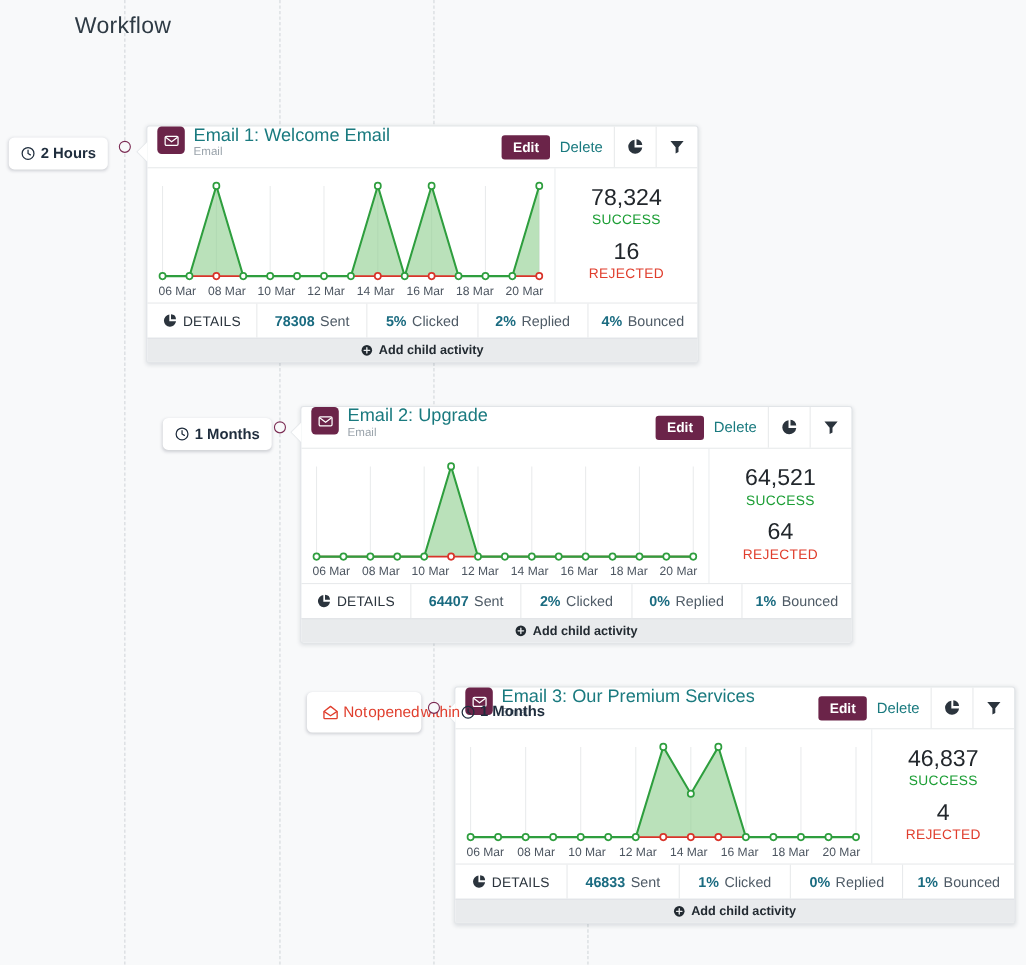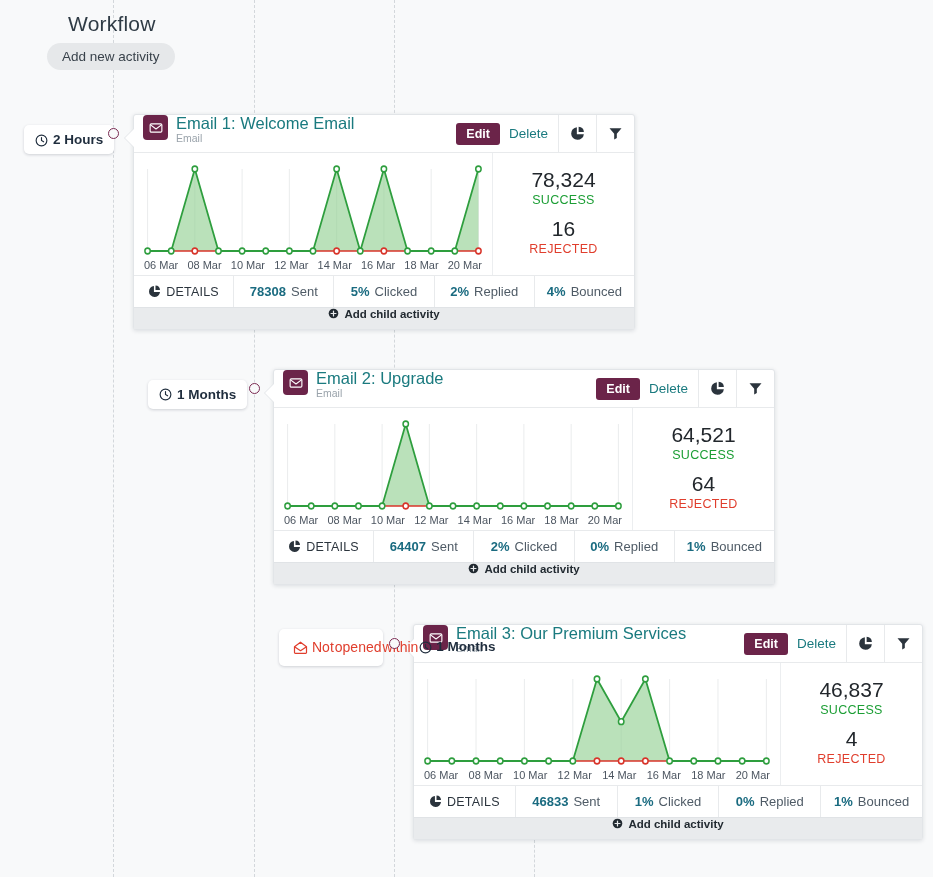--- a/index.html
+++ b/index.html
@@ -125,24 +125,24 @@
   
   .card-body { display: flex; align-items: stretch; }
   .chart-wrap { flex: 1 1 auto; padding: 8px 8px 0 8px; min-width: 0; text-align: right; }
   .chart-wrap svg { display: block; width: 100%; }
   .axis-row {
     display: flex; justify-content: space-between;
     padding: 0 2px 4px 2px;
     font-size: 11px; color: #4c5560;
   }
   .stats {
-    flex: 0 0 auto; width: 142px;
+    flex: 0 0 auto; width: 130px;
     border-left: 1px solid #eceef0;
     display: flex; flex-direction: column;
-    align-items: center; justify-content: center;
+    justify-content: center;
     gap: 10px; padding: 6px 4px 10px 4px;
   }
   .stat-num { font-size: 21px; color: #22272c; text-align: center; line-height: 1.1; }
   .stat-lbl { font-size: 12.5px; text-align: center; letter-spacing: .3px; }
   .stat-ok .stat-lbl { color: #1c9e35; }
   .stat-rj .stat-lbl { color: #e03e2d; }
   .stat-blk { display: flex; flex-direction: column; gap: 2px; }
 
   
   .metrics {
@@ -157,38 +157,37 @@
     cursor: pointer; white-space: nowrap;
   }
   .metric:last-child { border-right: 0; }
   .metric .m-val { font-weight: bold; color: #1a6b80; }
   .metric.details { color: #2b343d; font-size: 12.5px; letter-spacing: .2px; }
   .metric.details svg { width: 13px; height: 13px; }
 
   .add-child {
     height: 22px; background: #e9ebed;
     border-top: 1px solid #e0e3e6;
-    display: flex; justify-content: center;
+    display: flex; align-items: center; justify-content: center;
     gap: 5px; font-size: 11.5px; font-weight: bold; color: #222a31;
     cursor: pointer;
   }
   .add-child svg { width: 11px; height: 11px; }
 </style>
 </head>
 <body>
 
 <div id="root">
 
   <div class="rail" style="left:113px"></div>
   <div class="rail" style="left:254px"></div>
   <div class="rail" style="left:394px"></div>
   <div class="rail" style="left:534px;top:840px"></div>
 
   <div class="wf-title">Workflow</div>
-  <div class="add-activity">Add new activity</div>
 
   <div id="nodes-layer">
       <div class="card" style="left: 133px; top: 114px; width: 502px;">
         <div class="card-notch"></div>
         <div class="card-head">
           <div class="head-main">
             <div class="env-badge">
               <svg viewBox="0 0 16 16">
                 <rect x="1.3" y="3.3" width="13.4" height="9.4" rx="1.3" fill="none" stroke="#fff" stroke-width="1.3"></rect>
                 <path d="M1.8 4.4 8 9.1l6.2-4.7" fill="none" stroke="#fff" stroke-width="1.3" stroke-linejoin="round"></path>
@@ -533,21 +532,21 @@
           </div>
         </div>
         <div class="add-child">
           <svg viewBox="0 0 16 16">
             <circle cx="8" cy="8" r="7" fill="#222a31"></circle>
             <path d="M8 4.4v7.2M4.4 8h7.2" stroke="#e9ebed" stroke-width="1.8" stroke-linecap="round"></path>
           </svg>
           <span>Add child activity</span>
         </div>
       </div>
-      <div class="chip" style="left: 24px; top: 125px; align-items: flex-end;">
+      <div class="chip" style="left: 8px; top: 125px;">
         <svg class="ico-clock" viewBox="0 0 16 16">
           <circle cx="8" cy="8" r="6.6" fill="none" stroke="#1f2d3d" stroke-width="1.4"></circle>
           <path d="M8 4.3V8l2.6 1.6" fill="none" stroke="#1f2d3d" stroke-width="1.4" stroke-linecap="round"></path>
         </svg>
         <span>2 Hours</span>
       </div>
       <div class="chip" style="left: 148px; top: 380px;">
         <svg class="ico-clock" viewBox="0 0 16 16">
           <circle cx="8" cy="8" r="6.6" fill="none" stroke="#1f2d3d" stroke-width="1.4"></circle>
           <path d="M8 4.3V8l2.6 1.6" fill="none" stroke="#1f2d3d" stroke-width="1.4" stroke-linecap="round"></path>

